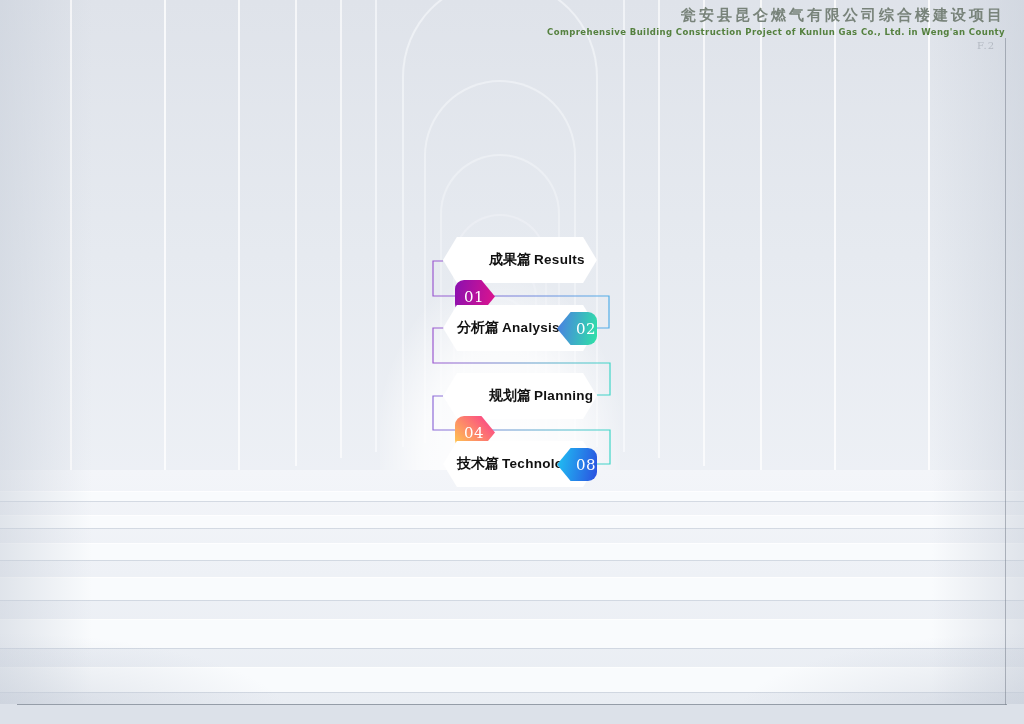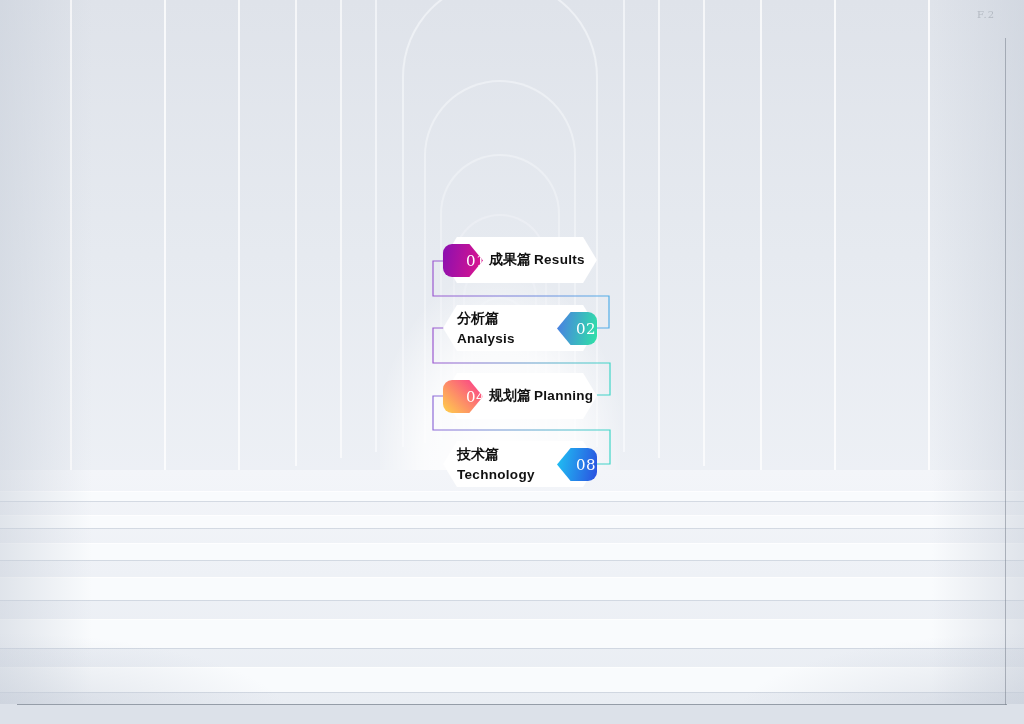--- a/index.html
+++ b/index.html
@@ -59,25 +59,25 @@
   
   .row{position:absolute;left:443px;width:154px;height:46px;}
   .row-shape{position:absolute;inset:0;background:#fff;
     clip-path:polygon(0 50%,9% 0,91% 0,100% 50%,91% 100%,9% 100%);
     display:flex;align-items:center;filter:drop-shadow(0 7px 9px rgba(130,142,165,.38));}
   .row-label{width:100%;display:flex;justify-content:space-between;align-items:baseline;gap:3px;
     font-weight:bold;color:#111;white-space:nowrap;}
   .label-cn{font-size:14px;font-family:"DejaVu Sans","Liberation Sans",sans-serif;font-weight:bold;}
   .label-en{font-size:13.5px;letter-spacing:.3px;font-weight:bold;}
   .row.badge-left  .row-label{padding-left:46px;padding-right:18px;}
-  .row.badge-right .row-label{padding-left:14px;padding-right:50px;flex-direction:column;}
+  .row.badge-right .row-label{padding-left:14px;padding-right:50px;}
   .badge{position:absolute;top:7px;width:40px;height:33px;display:flex;align-items:center;
     color:#fff;font-family:"DejaVu Serif","Liberation Serif",serif;font-size:15px;letter-spacing:.5px;}
-  .badge-left  .badge{left:0;border-radius:9px 0 0 9px;
-    clip-path:polygon(0 0,66% 0,100% 50%,66% 100%,0 100%);justify-content:flex-start;padding-left:23px;box-sizing:border-box;}
+  .badge-left  .badge{left:12px;border-radius:9px 0 0 9px;
+    clip-path:polygon(0 0,66% 0,100% 50%,66% 100%,0 100%);justify-content:flex-start;padding-left:9px;box-sizing:border-box;margin-top:36px;}
   .badge-right .badge{right:0;border-radius:0 9px 9px 0;
     clip-path:polygon(34% 0,100% 0,100% 100%,34% 100%,0 50%);justify-content:flex-end;padding-right:1px;box-sizing:border-box;}
   #row-1{top:237px;} #row-2{top:305px;} #row-3{top:373px;} #row-4{top:441px;}
 </style>
 </head>
 <body>
 
 <div id="bg">
   <div class="arch"></div>
   <div class="arch"></div>
@@ -170,14 +170,16 @@
       <span class="label-cn">技术篇</span>
       <span class="label-en">Technology</span>
     </div>
   </div>
   <div class="badge" style="background: linear-gradient(100deg, rgb(31, 195, 243), rgb(43, 80, 224));">
     <span>08</span>
   </div>
 </div>
 
 <div id="header">
+  <div id="title-cn">瓮安县昆仑燃气有限公司综合楼建设项目</div>
+  <div id="title-en">Comprehensive Building Construction Project of Kunlun Gas Co., Ltd. in Weng'an County</div>
   <div id="page-marker">F.2</div>
 </div>
 
 </body></html>

